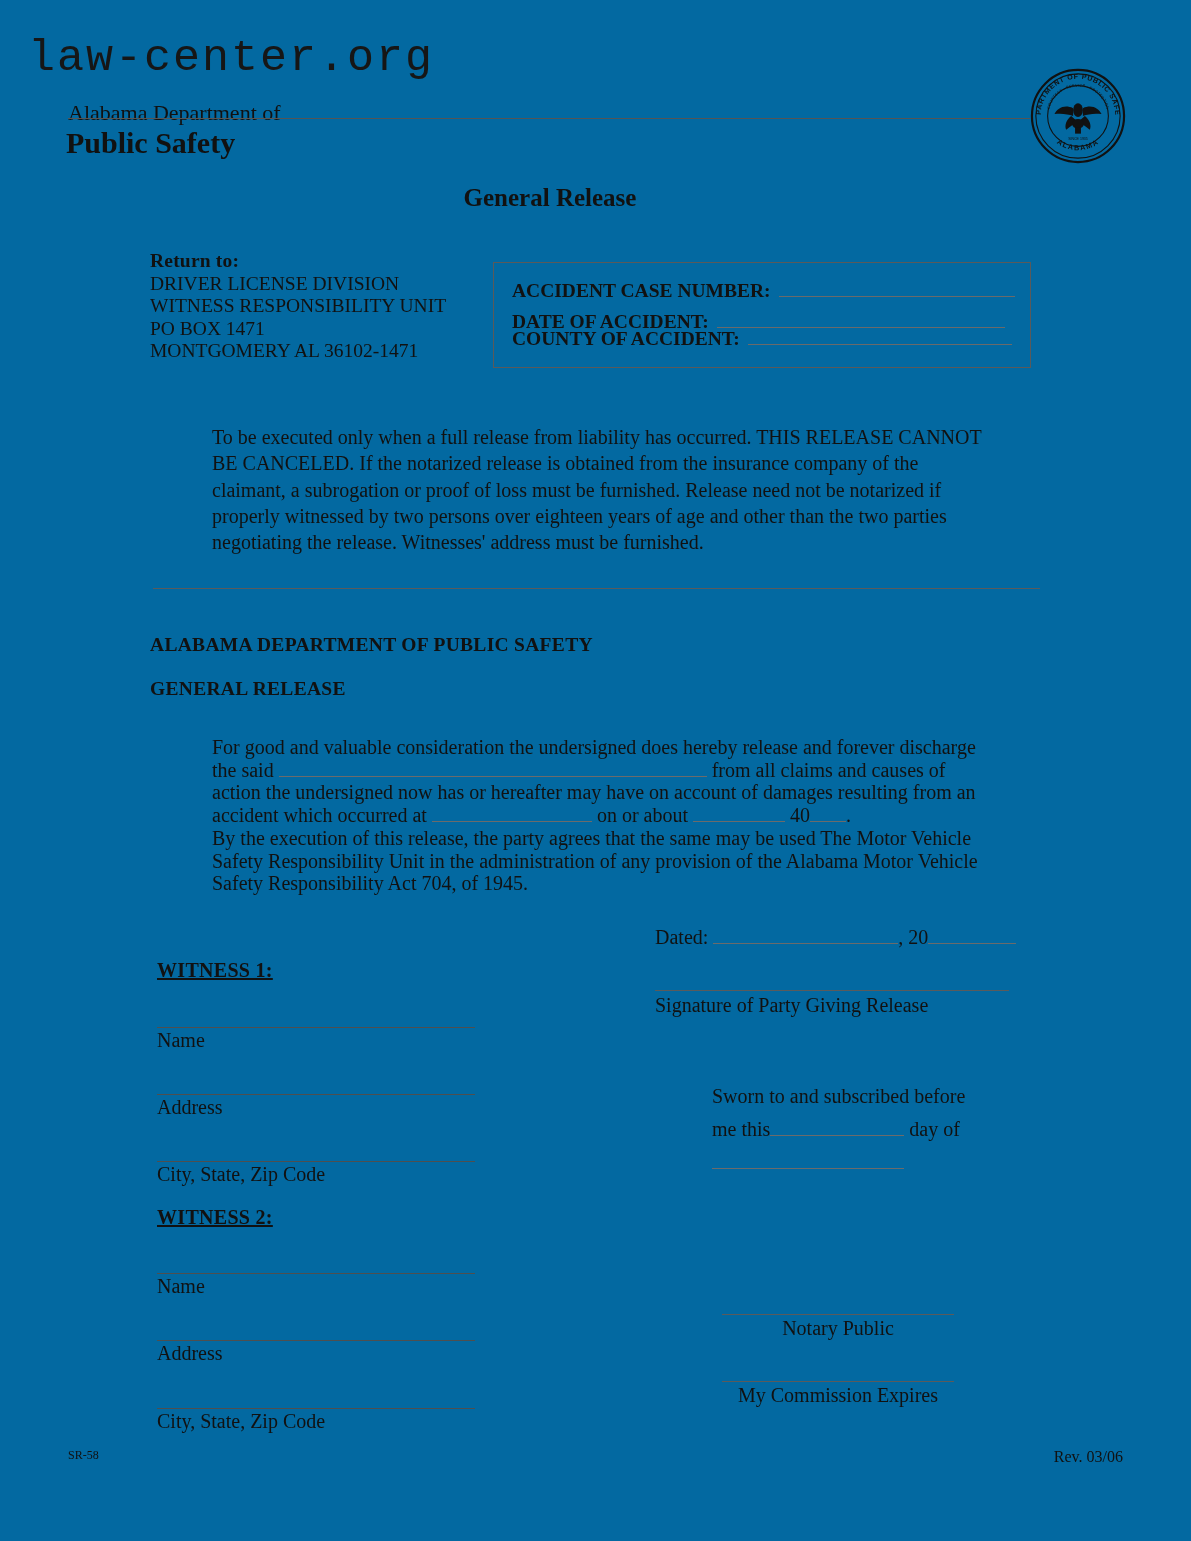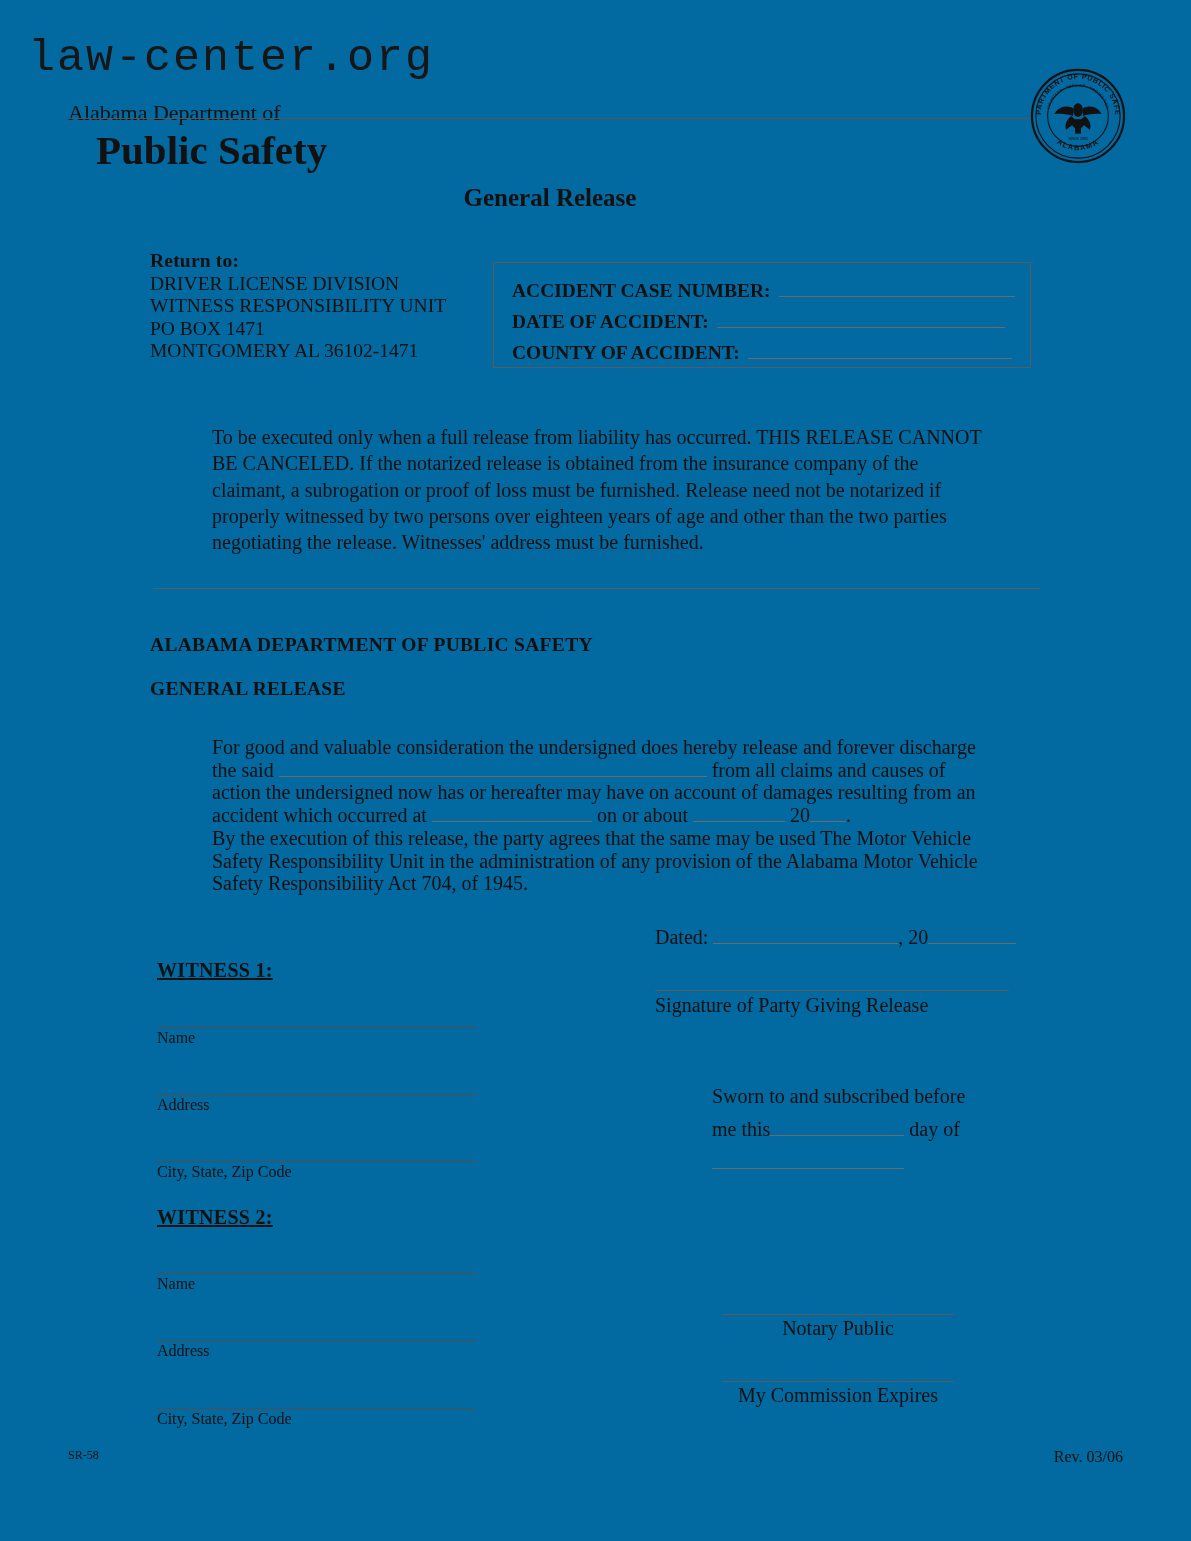--- a/index.html
+++ b/index.html
@@ -45,25 +45,24 @@
     left: 68px;
     top: 118px;
     width: 962px;
     height: 1px;
     background: #555555;
   }
   .dept-main {
     position: absolute;
     left: 66px;
     top: 126px;
-    font-size: 41px;
+    font-size: 30px;
     font-weight: bold;
     letter-spacing: 0px;
     white-space: nowrap;
-    margin-left: 30px;
   }
 
   
   .seal {
     position: absolute;
     left: 1029px;
     top: 67px;
     width: 98px;
     height: 98px;
   }
@@ -114,21 +113,21 @@
   }
   .acc-row .lbl { flex: 0 0 auto; text-align: right; }
   .acc-row .fill {
     display: inline-block;
     border-bottom: 1.3px solid #6a6a6a;
     height: 16px;
     margin-left: 8px;
   }
   .acc-r1 { top: 17px; }
   .acc-r2 { top: 48px; }
-  .acc-r3 { top: 79px; }
+  .acc-r3 { top: 65px; }
   .acc-r1 .fill { width: 236px; }
   .acc-r2 .fill { width: 288px; }
   .acc-r3 .fill { width: 264px; }
 
   
   .notice {
     position: absolute;
     left: 212px;
     top: 424px;
     width: 772px;
@@ -254,21 +253,21 @@
   .w-line {
     position: absolute;
     left: 157px;
     width: 318px;
     height: 1px;
     background: #4f4f4f;
   }
   .w-label {
     position: absolute;
     left: 157px;
-    font-size: 16px;
+    font-size: 20px;
     white-space: nowrap;
   }
   .w1-l1 { top: 1027px; } .w1-t1 { top: 1029px; }
   .w1-l2 { top: 1094px; } .w1-t2 { top: 1096px; }
   .w1-l3 { top: 1161px; } .w1-t3 { top: 1163px; }
   .w2-l1 { top: 1273px; } .w2-t1 { top: 1275px; }
   .w2-l2 { top: 1340px; } .w2-t2 { top: 1342px; }
   .w2-l3 { top: 1408px; } .w2-t3 { top: 1410px; }
 
   
@@ -359,21 +358,21 @@
   <div class="ctr-head ctr-head-1">ALABAMA DEPARTMENT OF PUBLIC SAFETY</div>
   <div class="ctr-head ctr-head-2">GENERAL RELEASE</div>
 
   <div class="body-text">
     <p><span>For good and valuable consideration the undersigned does hereby release and forever discharge the said</span>
       <span class="ul ul-name"></span>
       <span>from all claims and causes of action the undersigned now has or hereafter may have on account of damages resulting from an accident which occurred at</span>
       <span class="ul ul-place"></span>
       <span>on or about</span>
       <span class="ul ul-date"></span>
-      <span>20</span><span class="ul ul-yr"></span><span>.</span>
+      <span>40</span><span class="ul ul-yr"></span><span>.</span>
     </p>
     <p>By the execution of this release, the party agrees that the same may be used The Motor Vehicle Safety Responsibility Unit in the administration of any provision of the Alabama Motor Vehicle Safety Responsibility Act 704, of 1945.</p>
   </div>
 
   <div class="dated-row">
     <span>Dated:</span>
     <span class="ul ul-dated"></span><span>, 20</span><span class="ul ul-dyear"></span>
   </div>
 
   <div class="sig-line"></div>

